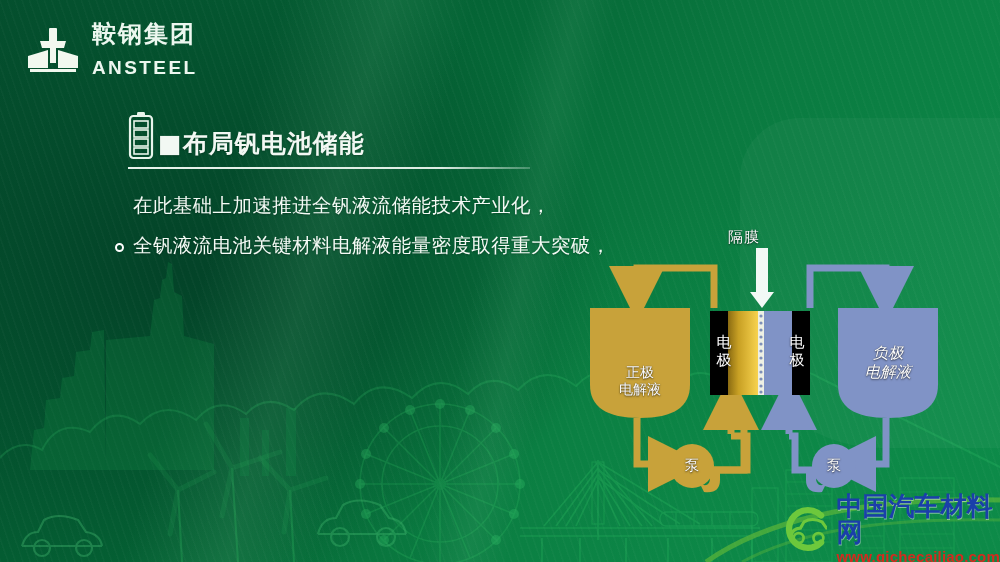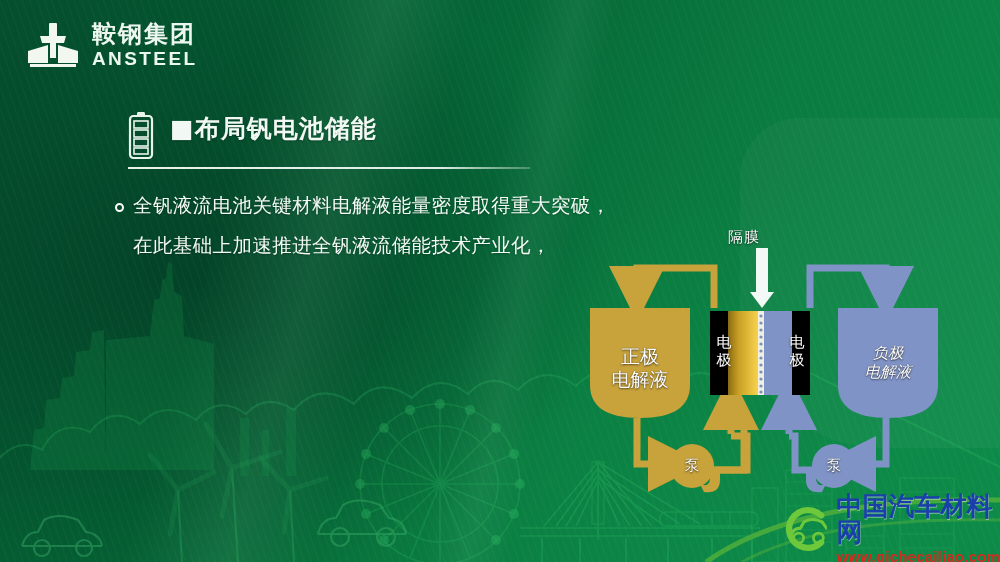--- a/index.html
+++ b/index.html
@@ -48,27 +48,27 @@
     display:flex; align-items:center; gap:12px;
   }
   .logo-mark { width:54px; height:44px; flex:none; }
   .logo-text { line-height:1; }
   .logo-cn {
     font-family:"DejaVu Sans","Liberation Sans",sans-serif;
     font-size:24px; font-weight:700; color:#ecf7ef; letter-spacing:2px;
   }
   .logo-en {
     font-size:19px; font-weight:700; color:#ecf7ef; letter-spacing:2.4px;
-    margin-top:3px; font-family:"Liberation Sans",sans-serif;
+    margin-top:12px; font-family:"Liberation Sans",sans-serif;
   }
 
   
   .title-row {
     position:absolute; left:128px; top:112px;
-    display:flex; align-items:flex-start; gap:16px;
+    display:flex; align-items:flex-end; gap:4px;
   }
   .batt-icon { width:26px; height:48px; flex:none; }
   .title-text {
     font-family:"DejaVu Sans","Liberation Sans",sans-serif;
     font-size:25px; font-weight:700; color:#f2f8f3;
     letter-spacing:1px;
     text-shadow:0 1px 2px rgba(0,0,0,0.25);
     white-space:nowrap;
   }
   .title-rule {
@@ -93,21 +93,21 @@
   .body-line.indent { padding-left:18px; }
 
   .dlabel {
     position:absolute;
     font-family:"DejaVu Sans","Liberation Sans",sans-serif;
     color:#ffffff; text-align:center; line-height:1.22;
     text-shadow:0 1px 2px rgba(0,0,0,0.55), 0 0 1px rgba(0,0,0,0.6);
     pointer-events:none; white-space:nowrap;
   }
   .lbl-membrane { left:728px; top:228px; font-size:15px; letter-spacing:1px;text-align:center; }
-  .lbl-tank-pos { left:601px; top:345px; width:78px; font-size:19px; }
+  .lbl-tank-pos { left:601px; top:364px; width:78px; font-size:14px; }
   .lbl-tank-neg { left:849px; top:344px; width:78px; font-size:15.5px;font-style:italic; }
   .lbl-elec-l { left:713px; top:333px; width:22px; font-size:15px; }
   .lbl-elec-r { left:786px; top:333px; width:22px; font-size:15px; }
   .lbl-pump-l { left:679px; top:457px; width:26px; font-size:14.5px; }
   .lbl-pump-r { left:821px; top:457px; width:26px; font-size:14.5px; }
 
   
   .watermark {
     position:absolute; left:778px; top:505px; width:222px; height:47px;
     display:flex; align-items:center; gap:10px;
@@ -312,26 +312,26 @@
       <rect x="6" y="9" width="14" height="7" fill="none" stroke="#e9f5ec" stroke-width="1.6"></rect>
       <rect x="6" y="18" width="14" height="7" fill="none" stroke="#e9f5ec" stroke-width="1.6"></rect>
       <rect x="6" y="27" width="14" height="7" fill="none" stroke="#e9f5ec" stroke-width="1.6"></rect>
       <rect x="6" y="36" width="14" height="6" fill="none" stroke="#e9f5ec" stroke-width="1.6"></rect>
     </svg>
     <div class="title-text"><span>■</span><span>布局钒电池储能</span></div>
   </div>
   <div class="title-rule"></div>
 
   <div class="body-block">
+    <div class="body-line indent">
+      <span>在此基础上加速推进全钒液流储能技术产业化，</span>
+    </div>
     <div class="body-line">
       <span class="bullet-o"></span>
       <span>全钒液流电池关键材料电解液能量密度取得重大突破，</span>
-    </div>
-    <div class="body-line indent">
-      <span>在此基础上加速推进全钒液流储能技术产业化，</span>
     </div>
   </div>
 
   <svg class="bg-svg" viewBox="0 0 1000 562" style="position:absolute;left:0;top:0;">
     <defs>
       <linearGradient id="goldCell" x1="0" y1="0" x2="1" y2="0">
         <stop offset="0%" stop-color="#8a6b12"></stop>
         <stop offset="35%" stop-color="#c8a024"></stop>
         <stop offset="100%" stop-color="#f7d24e"></stop>
       </linearGradient>

